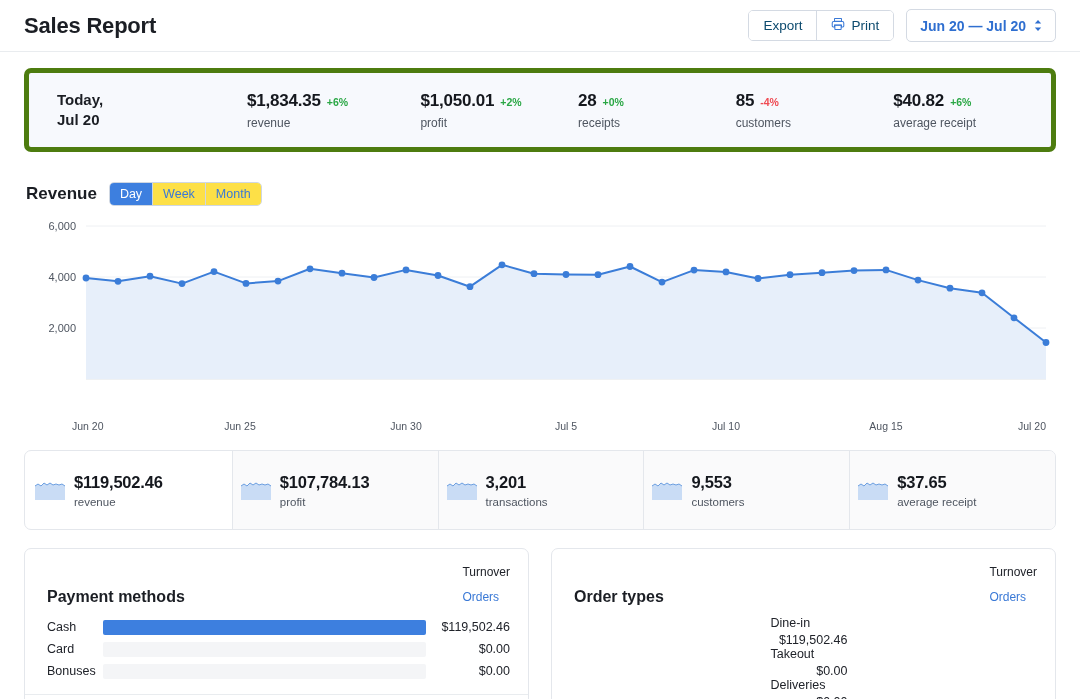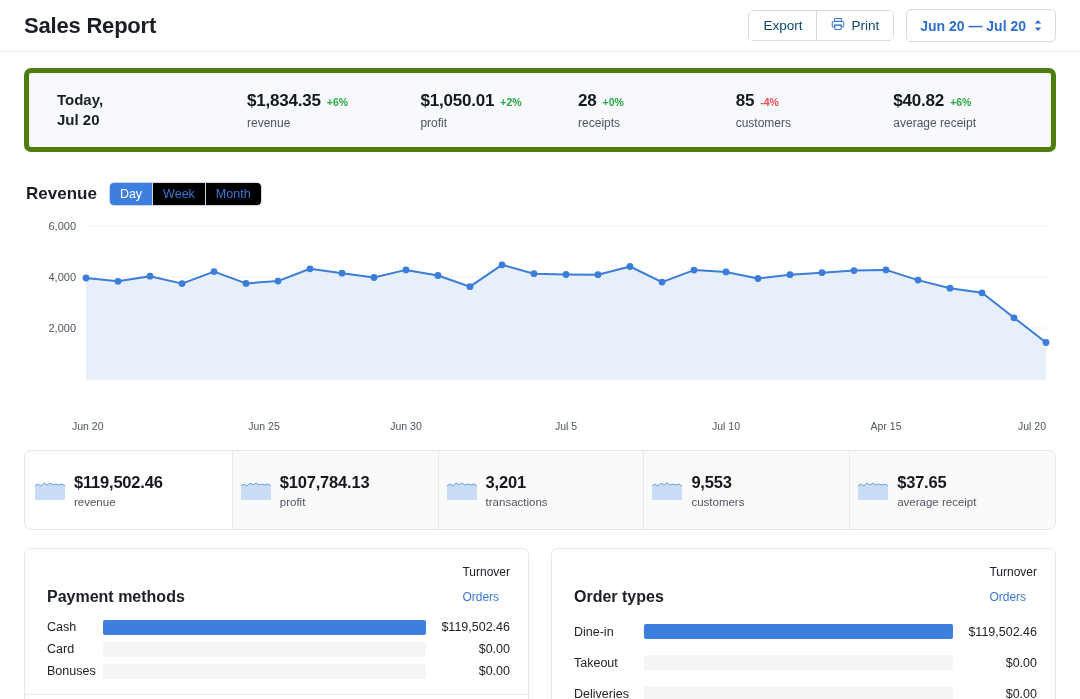--- a/index.html
+++ b/index.html
@@ -55,21 +55,21 @@
   .kpi-delta { font-size: 10.5px; font-weight: bold; }
   .kpi-delta.up { color: #2aa745; }
   .kpi-delta.down { color: #ef4a52; }
   .kpi-cap { font-size: 12px; color: #4e5560; margin-top: 5px; }
 
   
   .rev-head { display: flex; align-items: center; gap: 12px; margin: 30px 0 0 26px; }
   .rev-title { font-size: 17px; font-weight: bold; color: #1b1e24; }
   .seg { display: flex; border: 1px solid #cfd7e2; border-radius: 5px; overflow: hidden; background: #fff; }
   .seg button {
-    border: 0; background: #000000; font-family: inherit; font-size: 12.5px;
+    border: 0; background: #fde047; font-family: inherit; font-size: 12.5px;
     color: #3a79d6; padding: 3px 10px; cursor: pointer; height: 22px;
   }
   .seg button + button { border-left: 1px solid #cfd7e2; }
   .seg button.active { background: #3d7fdf; color: #fff; }
 
   
   .chart-wrap { position: relative; margin: 10px 24px 0 24px; height: 200px; }
   .chart-wrap svg { display: block; }
   .xlabels { position: relative; height: 18px; margin: 4px 24px 0 24px; }
   .xlabels span { position: absolute; font-size: 10.5px; color: #4e5560; white-space: nowrap; }
@@ -99,21 +99,21 @@
     flex: 1; border: 1px solid #e4e7ec; border-radius: 7px; background: #fff;
     overflow: hidden;
   }
   .panel-head { display: flex; align-items: flex-end; padding: 16px 18px 2px 22px; }
   .panel-title { font-size: 16px; font-weight: bold; color: #1b1e24; }
   .panel-toggle { margin-left: auto; display: flex; gap: 11px; font-size: 12px; padding-bottom: 2px; flex-direction: column; }
   .panel-toggle .t-on { color: #20232a; }
   .panel-toggle .t-off { color: #3a79d6; cursor: pointer; }
   .panel-body { padding: 8px 18px 12px 22px; }
   .brow { display: flex; align-items: center; height: 22px; }
-  .panel.spaced .brow { height: 31px; }
+  .panel.spaced .brow { height: 31px; flex-direction: column; }
   .brow-label { font-size: 12.5px; color: #20232a; width: 56px; flex: none; }
   .panel.spaced .brow-label { width: 70px; }
   .bar-track { flex: 1; height: 15px; background: #f4f5f7; border-radius: 2px; position: relative; }
   .bar-fill { position: absolute; left: 0; top: 0; bottom: 0; background: #3d7fdf; border-radius: 2px; }
   .brow-val { font-size: 12.5px; color: #20232a; width: 84px; text-align: right; flex: none; }
   .panel-foot {
     border-top: 1px solid #e9ecef; text-align: center;
     padding: 9px 0; font-size: 12.5px; color: #3a79d6; cursor: pointer;
   }
 </style>
@@ -244,25 +244,25 @@
       <circle cx="862.0" cy="53.9" r="3.4" fill="#3b7dd8"></circle>
       <circle cx="894.0" cy="64.1" r="3.4" fill="#3b7dd8"></circle>
       <circle cx="926.0" cy="72.2" r="3.4" fill="#3b7dd8"></circle>
       <circle cx="958.0" cy="76.8" r="3.4" fill="#3b7dd8"></circle>
       <circle cx="990.0" cy="101.8" r="3.4" fill="#3b7dd8"></circle>
       <circle cx="1022.0" cy="126.5" r="3.4" fill="#3b7dd8"></circle>
     </svg>
 </div>
 <div class="xlabels" id="xlabels">
     <span style="left: 48px;">Jun 20</span>
-    <span style="left: 240px; transform: translateX(-50%);">Jun 25</span>
+    <span style="left: 216px; transform: translateX(-50%);">Jun 25</span>
     <span style="left: 382px; transform: translateX(-50%);">Jun 30</span>
     <span style="left: 542px; transform: translateX(-50%);">Jul 5</span>
     <span style="left: 702px; transform: translateX(-50%);">Jul 10</span>
-    <span style="left: 862px; transform: translateX(-50%);">Apr 15</span>
+    <span style="left: 862px; transform: translateX(-50%);">Aug 15</span>
     <span style="left: auto; right: 10px;">Jul 20</span>
   </div>
 
 <div class="totals">
   <div class="total-cell">
     <svg class="spark" viewBox="0 0 30 20">
         <path d="M0 6 L3 4 L6 6 L9 3 L12 5 L15 3 L18 5 L21 4 L24 5 L27 4 L30 6 L30 20 L0 20 Z" fill="#c9dcf5"></path>
         <path d="M0 6 L3 4 L6 6 L9 3 L12 5 L15 3 L18 5 L21 4 L24 5 L27 4 L30 6" fill="none" stroke="#6b9ee0" stroke-width="1"></path>
       </svg>
     <div>

